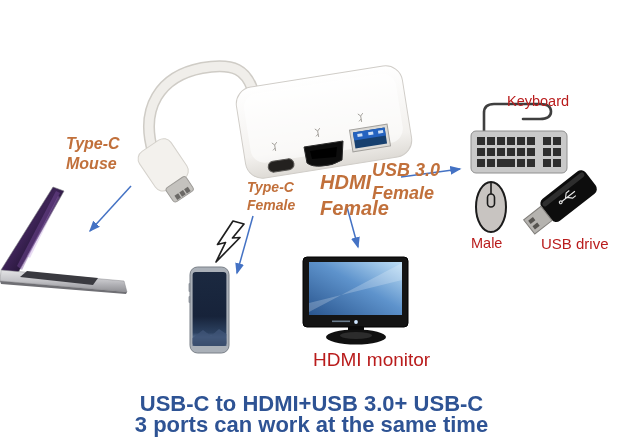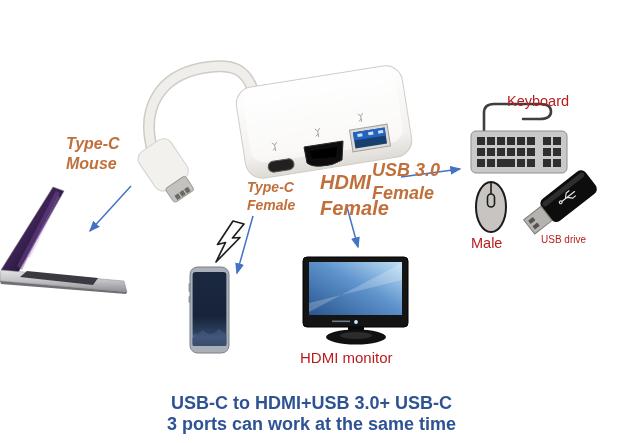--- a/index.html
+++ b/index.html
@@ -10,25 +10,25 @@
   .gfx{position:absolute;left:0;top:0;}
   .lbl{position:absolute;white-space:pre;line-height:1.28;}
   .lbl-orange{color:#c1703b;font-weight:600;font-style:italic;}
   .lbl-black{color:#b91c1c;font-weight:400;}
   .lbl-tcm{left:66px;top:134px;font-size:16px;}
   .lbl-tcf{left:247px;top:179px;font-size:14px;}
   .lbl-hdf{left:320px;top:170px;font-size:20px;}
   .lbl-u3f{left:372px;top:159px;font-size:18px;}
   .lbl-kbd{left:507px;top:92px;font-size:14.5px;}
   .lbl-mouse{left:471px;top:234px;font-size:14.5px;}
-  .lbl-usbdrive{left:541px;top:234px;font-size:10px;}
-  .lbl-monitor{left:300px;top:348px;font-size:15px;}
+  .lbl-usbdrive{left:541px;top:234px;font-size:15px;}
+  .lbl-monitor{left:313px;top:348px;font-size:19px;}
   .caption{
     position:absolute;left:0;right:0;top:393px;text-align:center;
-    color:#2e5394;font-weight:700;font-size:18px;line-height:21px;
+    color:#2e5394;font-weight:700;font-size:22px;line-height:21px;
   }
 </style>
 </head>
 <body>
 
 <div class="stage">
 
   <svg class="gfx" width="623" height="443" viewBox="0 0 623 443">
     <defs>
       <linearGradient id="galaxy" x1="0" y1="0" x2="1" y2="1">

